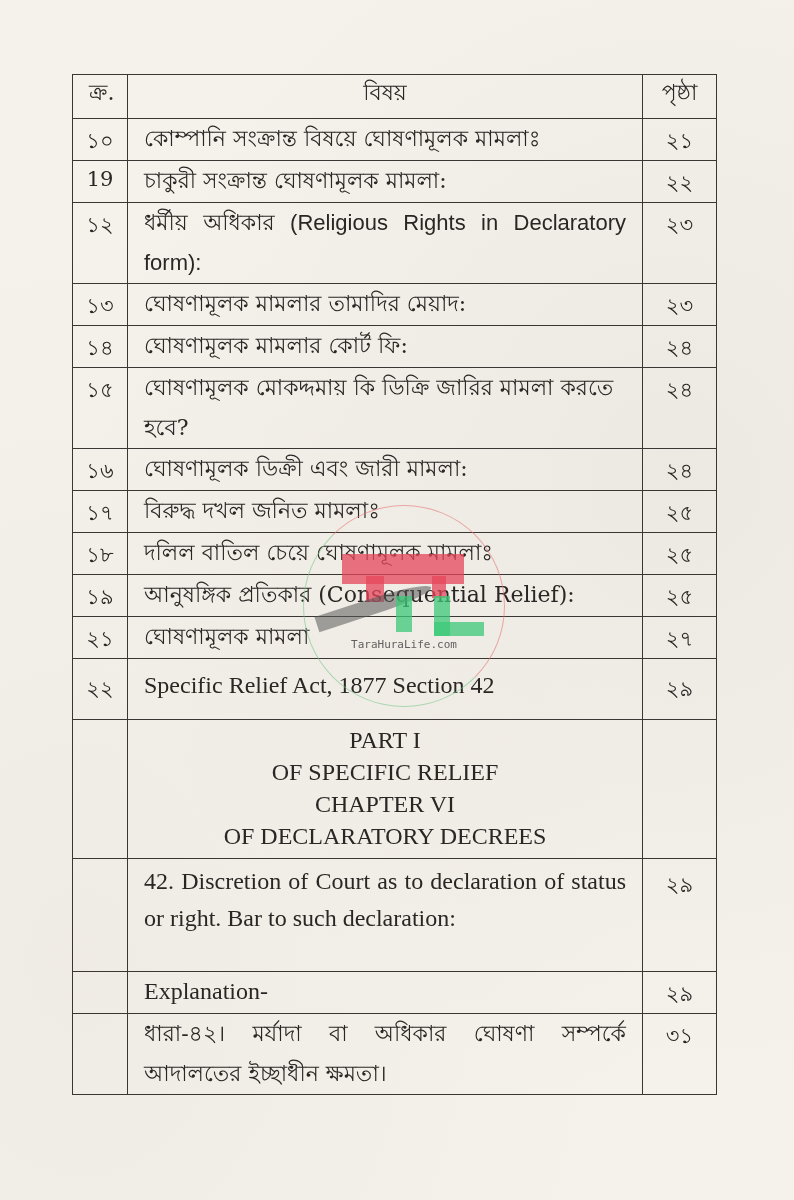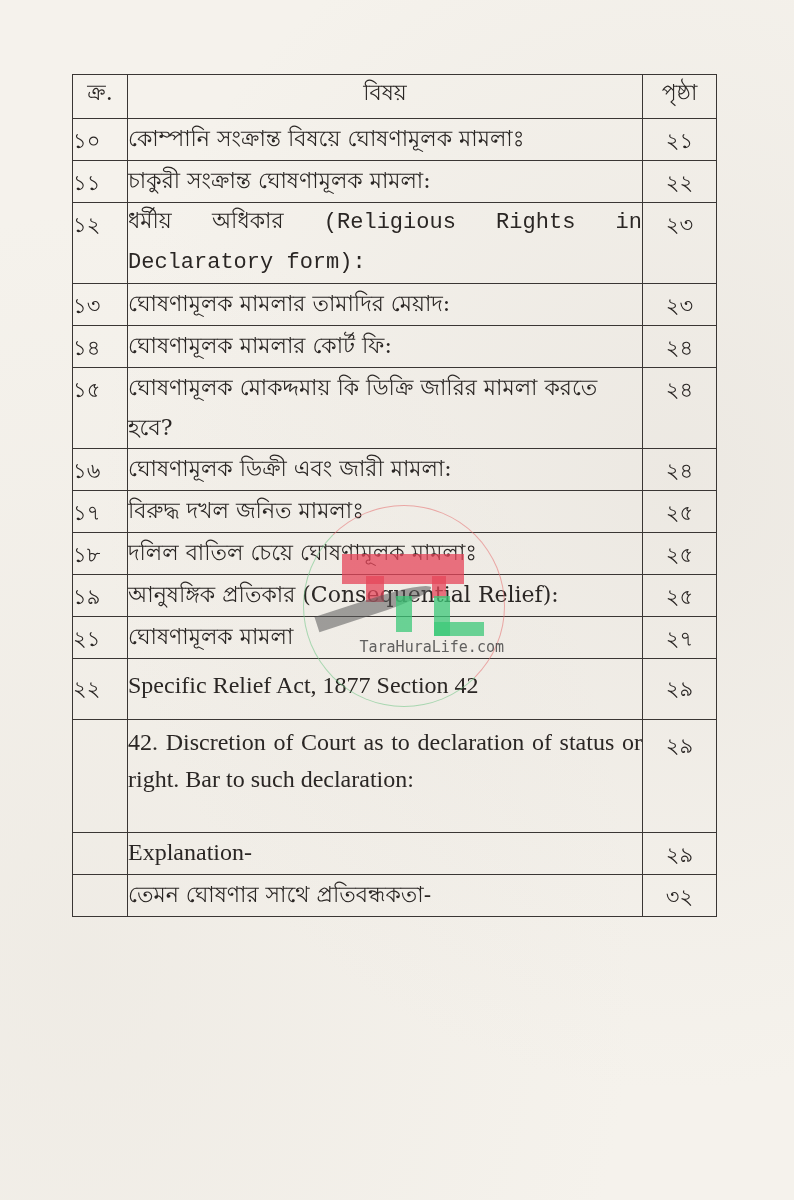--- a/index.html
+++ b/index.html
@@ -18,34 +18,34 @@
       #f5f2ec;
   }
   table.toc {
     position: absolute; left: 72px; top: 74px;
     width: 644px;
     border-collapse: collapse;
     table-layout: fixed;
   }
   table.toc td, table.toc th {
     border: 1.5px solid #3a3634;
-    padding: 0 0;
+    padding: 0 16px;
     vertical-align: top;
     font-weight: normal;
   }
   col.c1 { width: 55px; }
   col.c2 { width: 515px; }
   col.c3 { width: 74px; }
-  .num { text-align: left; font-size: 21px; padding: 6px 0 0 0 !important; }
+  .num { text-align: center; font-size: 21px; padding: 6px 0 0 0 !important; }
   .pg { text-align: center; font-size: 21px; padding: 6px 0 0 0 !important; }
   .txt { font-size: 22px; line-height: 40px; padding-top: 0 !important; margin-top: 27px; }
   .txt.justify { text-align: justify; text-align-last: left; }
   .hdr th { font-size: 22px; height: 43px; vertical-align: middle; }
   .bold-en { font-family: "Liberation Serif", "DejaVu Serif", serif; font-weight: bold; font-size: 24px; }
-  .en { font-family: Liberation Mono, monospace; font-size: 24px; }
+  .en { font-family: Liberation Sans, sans-serif; font-size: 24px; }
   .part-block { text-align: center; font-family: "Liberation Serif", serif; font-weight: bold; font-size: 24px; line-height: 32px; padding-top: 4px !important; padding-bottom: 6px !important; }
   .part-block div { display: block; }
   .watermark {
     position: absolute; left: 303px; top: 505px; width: 200px; height: 200px;
     border-radius: 50%;
     border: 1px solid rgba(230,120,120,0.6);
     border-left-color: rgba(120,200,140,0.6);
     border-bottom-color: rgba(120,200,140,0.6);
     pointer-events: none;
   }
@@ -57,22 +57,22 @@
   .wm-red-drop2 { position: absolute; left: 128px; top: 70px; width: 14px; height: 22px; background: rgba(230,70,90,0.75); }
   .wm-green1 { position: absolute; left: 92px; top: 90px; width: 16px; height: 36px; background: rgba(60,200,120,0.75); }
   .wm-green2 { position: absolute; left: 130px; top: 90px; width: 16px; height: 40px; background: rgba(60,200,120,0.75); }
   .wm-green3 { position: absolute; left: 130px; top: 116px; width: 50px; height: 14px; background: rgba(60,200,120,0.75); }
   .wm-swoosh {
     position: absolute; left: 10px; top: 92px; width: 120px; height: 16px;
     background: rgba(90,90,90,0.55);
     transform: rotate(-18deg); border-radius: 0 50% 50% 0;
   }
   .wm-text {
-    position: absolute; left: 0; top: 132px; width: 200px; text-align: right;
-    font-family: "DejaVu Sans Mono", monospace; font-size: 15px; color: rgba(70,70,70,0.85);
+    position: absolute; left: 0; top: 132px; width: 200px; text-align: center;
+    font-family: "DejaVu Sans Mono", monospace; font-size: 11px; color: rgba(70,70,70,0.85);
   }
 </style>
 </head>
 <body>
 
 <div class="page">
   <table class="toc">
     <colgroup>
         <col class="c1">
         <col class="c2">
@@ -84,21 +84,21 @@
       <th>বিষয়</th>
       <th>পৃষ্ঠা</th>
     </tr>
 
     <tr style="height:37px">
       <td class="num">১০</td>
       <td class="txt">কোম্পানি সংক্রান্ত বিষয়ে ঘোষণামূলক মামলাঃ</td>
       <td class="pg">২১</td>
     </tr>
     <tr style="height:38px">
-      <td class="num">১১</td>
+      <td class="num">19</td>
       <td class="txt">চাকুরী সংক্রান্ত ঘোষণামূলক মামলা:</td>
       <td class="pg">২২</td>
     </tr>
     <tr style="height:59px">
       <td class="num">১২</td>
       <td class="txt justify en" style="font-size:22px">ধর্মীয় অধিকার (Religious Rights in Declaratory form):</td>
       <td class="pg">২৩</td>
     </tr>
     <tr style="height:39px">
       <td class="num">১৩</td>
@@ -139,35 +139,45 @@
       <td class="num">২১</td>
       <td class="txt">ঘোষণামূলক মামলা</td>
       <td class="pg">২৭</td>
     </tr>
     <tr style="height:61px">
       <td class="num" style="padding-top:14px !important">২২</td>
       <td class="txt bold-en" style="line-height:52px">Specific Relief Act, 1877 Section 42</td>
       <td class="pg" style="padding-top:14px !important">২৯</td>
     </tr>
 
+    <tr style="height:138px">
+      <td></td>
+      <td class="part-block" colspan="1">
+        <div>PART I</div>
+        <div>OF SPECIFIC RELIEF</div>
+        <div>CHAPTER VI</div>
+        <div>OF DECLARATORY DECREES</div>
+      </td>
+      <td></td>
+    </tr>
 
     <tr style="height:113px">
       <td></td>
       <td class="txt justify bold-en" style="line-height:37px; padding-top:4px !important">42. Discretion of Court as to declaration of status or right. Bar to such declaration:</td>
       <td class="pg" style="padding-top:10px !important">২৯</td>
     </tr>
     <tr style="height:38px">
       <td></td>
       <td class="txt bold-en" style="line-height:38px">Explanation-</td>
       <td class="pg">২৯</td>
     </tr>
-    <tr style="height:41px">
+    <tr style="height:79px">
       <td></td>
-      <td class="txt">তেমন ঘোষণার সাথে প্রতিবন্ধকতা-</td>
-      <td class="pg">৩২</td>
+      <td class="txt justify">ধারা-৪২। মর্যাদা বা অধিকার ঘোষণা সম্পর্কে আদালতের ইচ্ছাধীন ক্ষমতা।</td>
+      <td class="pg">৩১</td>
     </tr>
   </tbody>
     </table>
 
   <div class="watermark">
     <div class="wm-red"></div>
     <div class="wm-red-drop1"></div>
     <div class="wm-red-drop2"></div>
     <div class="wm-swoosh"></div>
     <div class="wm-green1"></div>

